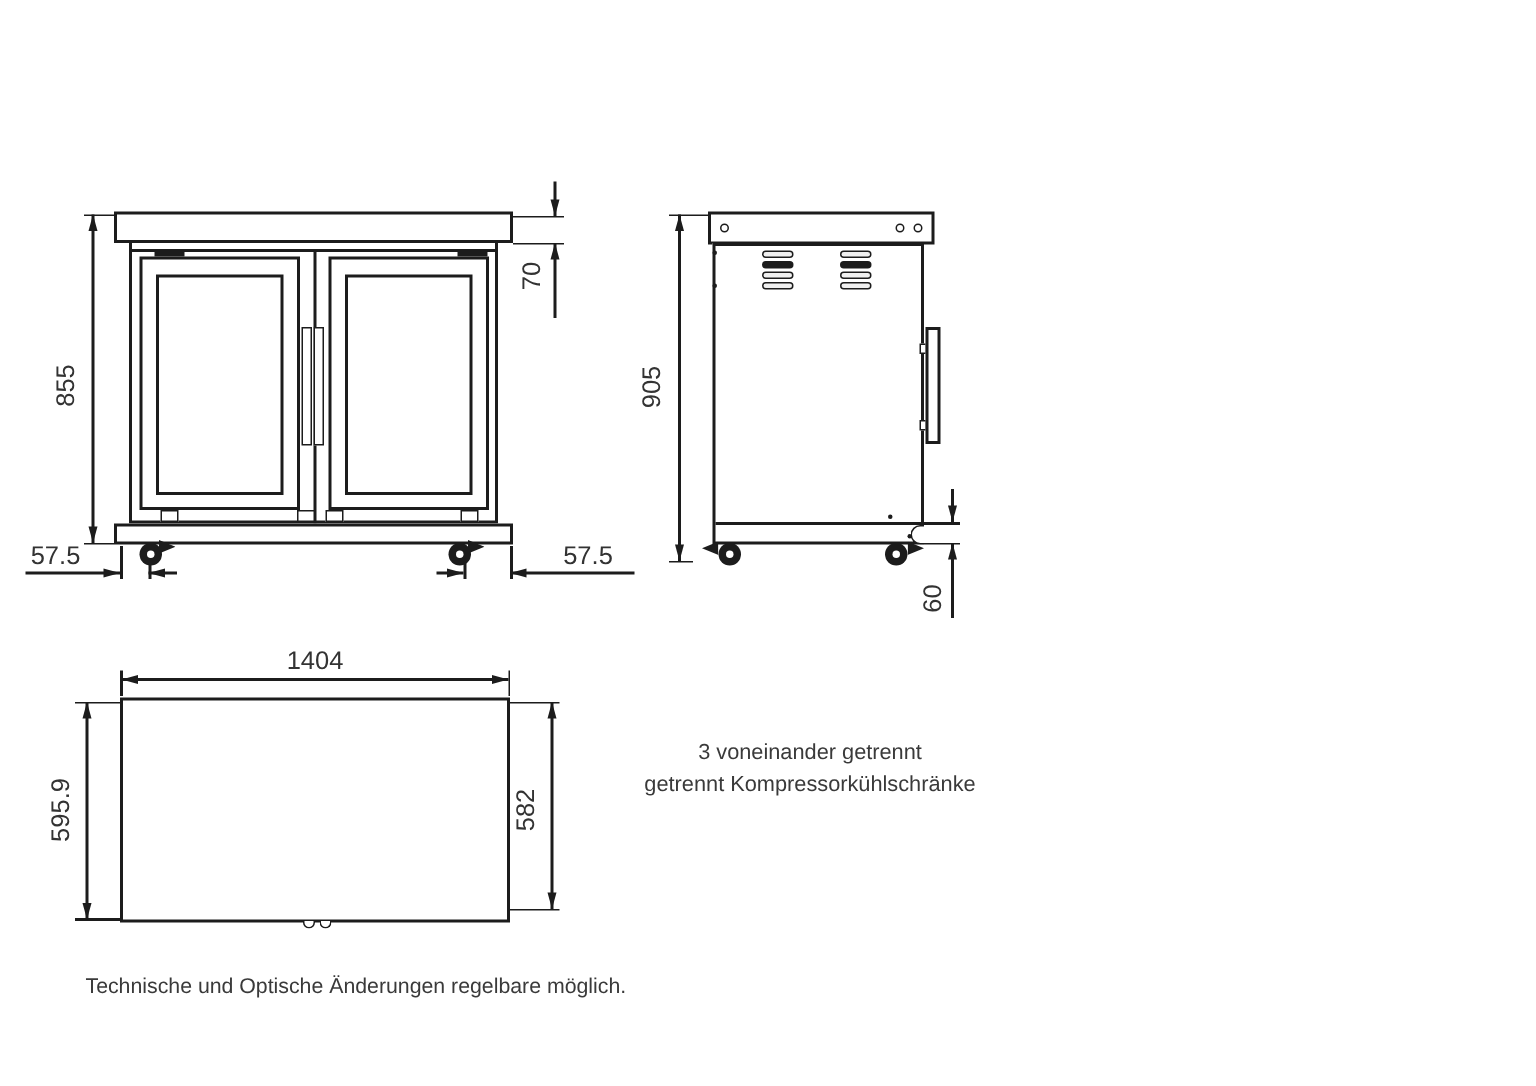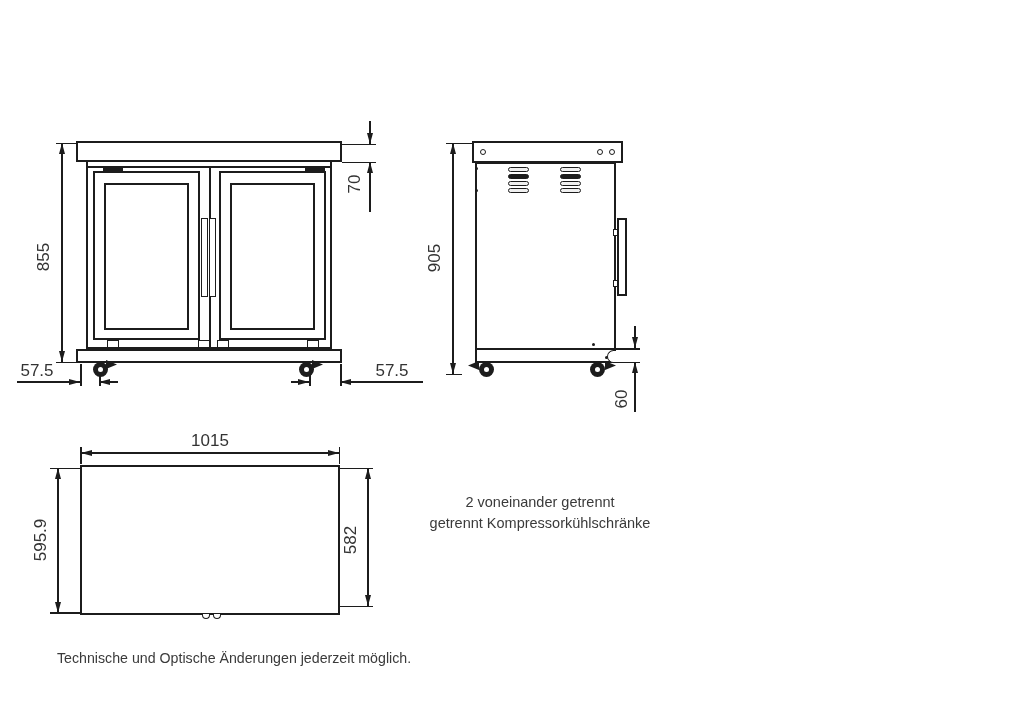--- a/index.html
+++ b/index.html
@@ -158,37 +158,37 @@
   <div>
     <div class="box" style="left:80px;top:465px;width:260px;height:150px;"></div>
     <div class="bump" style="left:202px;top:613.5px;width:8px;height:5px;"></div>
     <div class="bump" style="left:213px;top:613.5px;width:8px;height:5px;"></div>
 
     <div class="v" style="left:80px;top:447px;height:17px;"></div>
     <div class="v" style="left:338.5px;top:447px;height:17px;"></div>
     <div class="h" style="left:81px;top:452px;width:258px;"></div>
     <div class="ar l" style="left:81px;top:449.5px;"></div>
     <div class="ar r" style="left:328px;top:449.5px;"></div>
-    <div class="lbl" style="left:210px;top:441px;">1015</div>
+    <div class="lbl" style="left:210px;top:441px;">1404</div>
 
     <div class="h" style="left:50px;top:467.5px;width:30px;"></div>
     <div class="h" style="left:50px;top:612px;width:30px;"></div>
     <div class="v" style="left:57px;top:468px;height:145px;"></div>
     <div class="ar u" style="left:54.5px;top:468px;"></div>
     <div class="ar d" style="left:54.5px;top:602px;"></div>
     <div class="lbl rot" style="left:41px;top:540px;">595.9</div>
 
     <div class="h" style="left:340px;top:467.5px;width:33px;"></div>
     <div class="h" style="left:340px;top:605.5px;width:33px;"></div>
     <div class="v" style="left:367px;top:468px;height:138px;"></div>
     <div class="ar u" style="left:364.5px;top:468px;"></div>
     <div class="ar d" style="left:364.5px;top:595px;"></div>
     <div class="lbl rot" style="left:351px;top:540px;">582</div>
   </div>
 
   <div class="note" style="left:395px;top:492px;width:290px;">
-    <div>2 voneinander getrennt</div>
+    <div>3 voneinander getrennt</div>
     <div>getrennt Kompressorkühlschränke</div>
   </div>
 
-  <div class="footer" style="left:57px;top:650px;">Technische und Optische Änderungen jederzeit möglich.</div>
+  <div class="footer" style="left:57px;top:650px;">Technische und Optische Änderungen regelbare möglich.</div>
 
 </div>
 
 </body></html>

